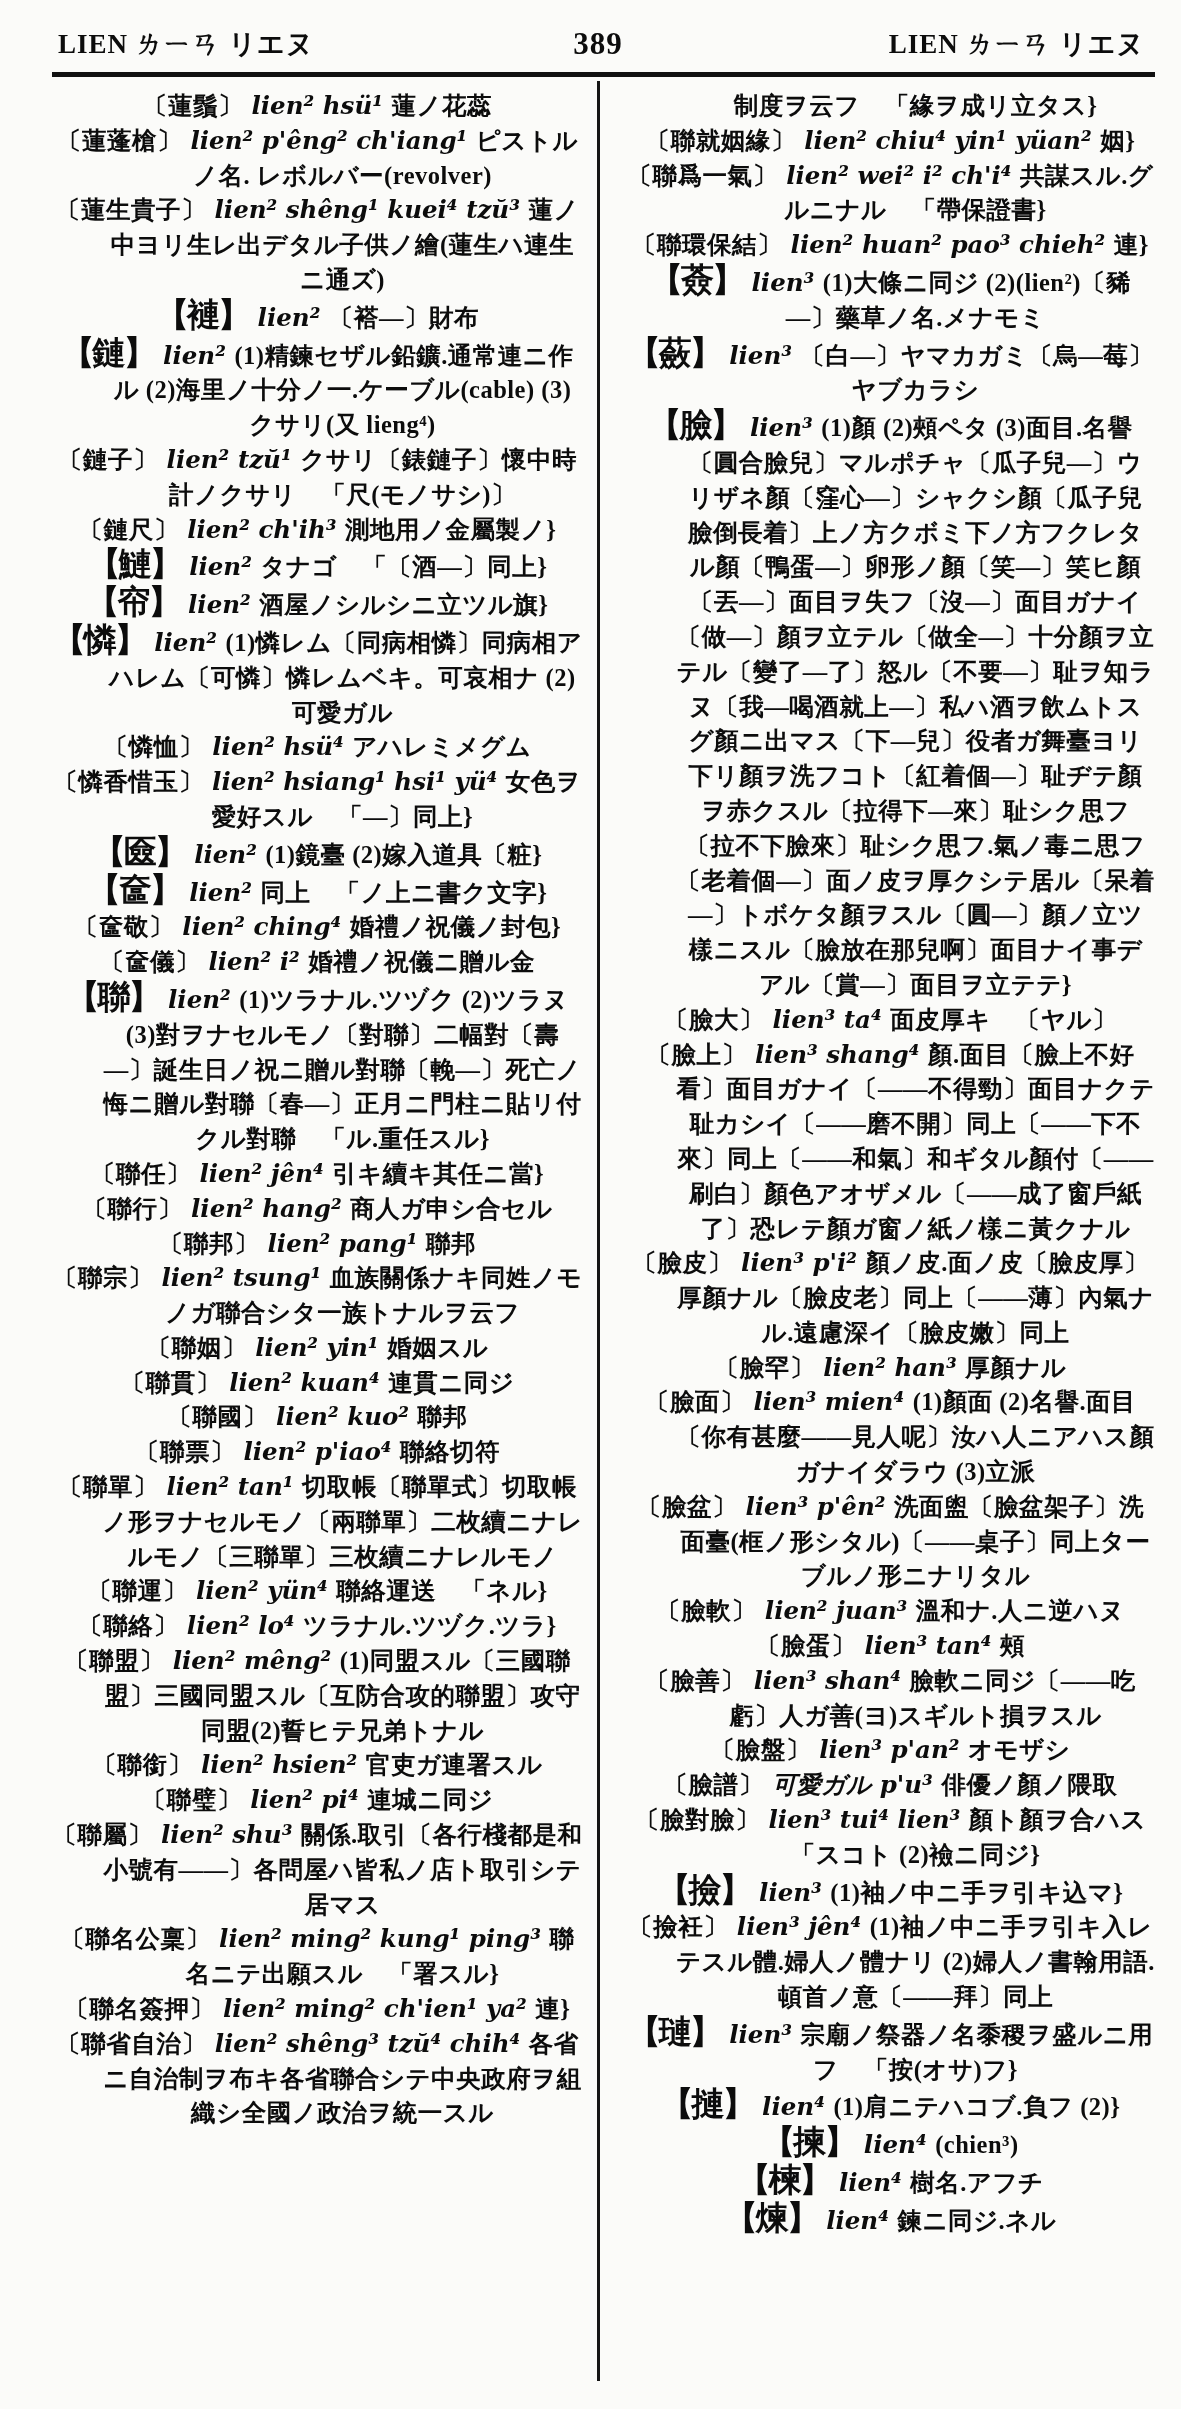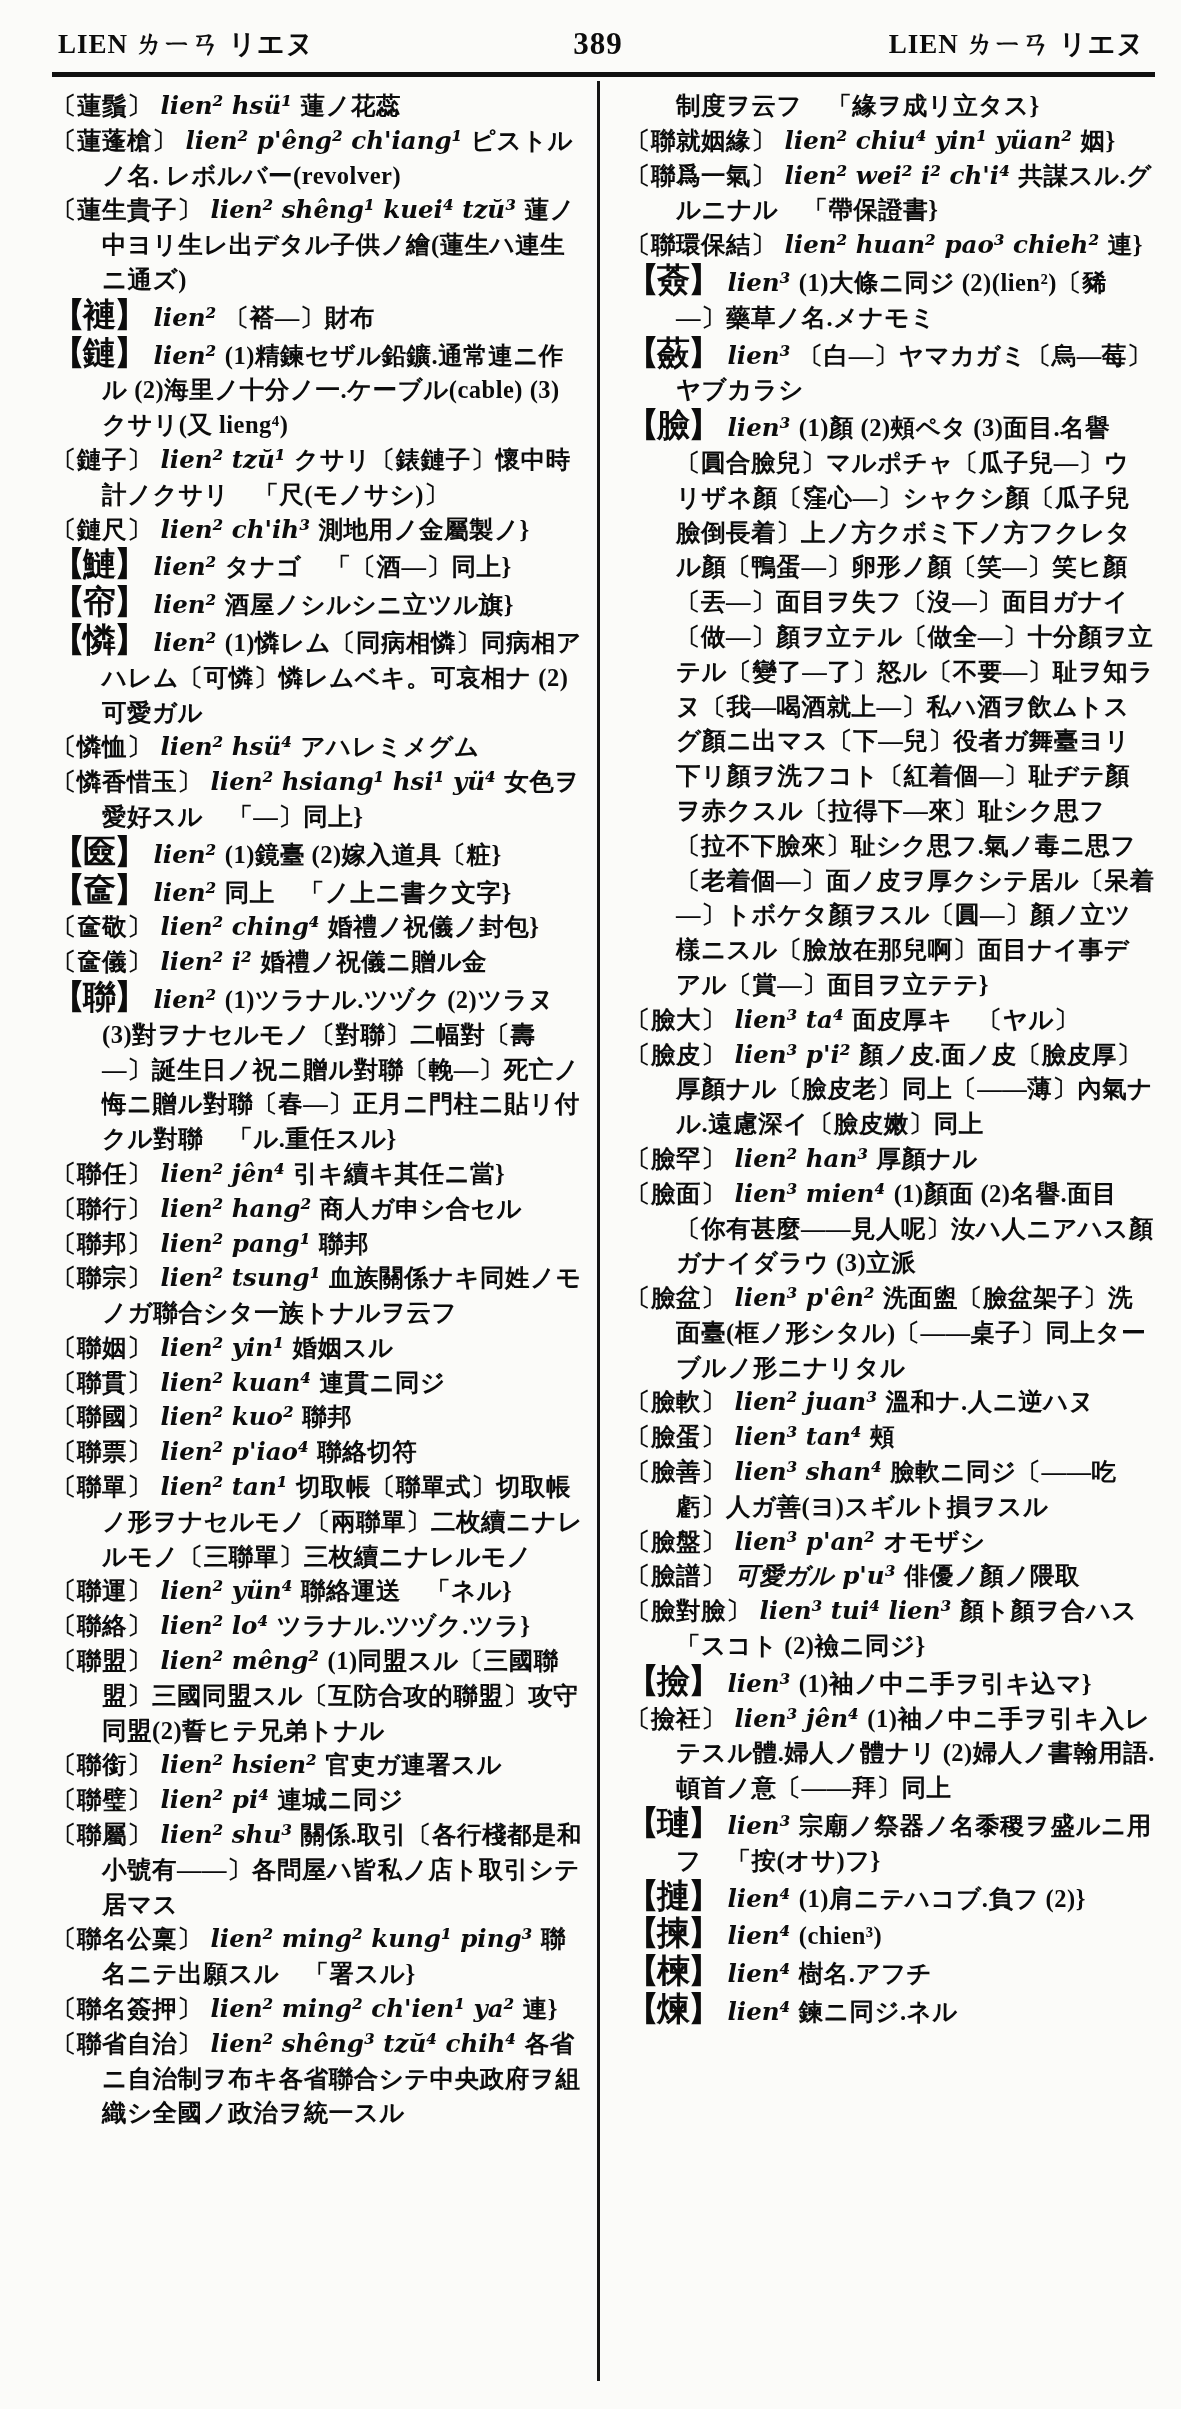--- a/index.html
+++ b/index.html
@@ -18,21 +18,21 @@
     padding:0 10px 0 6px;
     justify-content:center;
   }
   .running-head .hl { width:445px; }
   .running-head .pg { width:190px; text-align:center; font-size:31px; }
   .running-head .hr { flex:1; text-align:right; }
 
   .head-rule { height:5px; background:#111; margin-top:10px; }
 
   .columns { display:flex; margin-top:4px; height:2300px; overflow:hidden; }
-  .col { box-sizing:border-box; padding-top:8px; }
+  .col { box-sizing:border-box; padding-top:8px;text-align:center; }
   .col-left  { width:548px; padding-right:14px; border-right:3px solid #151515; }
   .col-right { flex:1; padding-left:26px; }
 
   .entry {
     font-size:24.5px;
     line-height:34.8px;
     padding-left:50px;
     text-indent:-50px;
     font-weight:600;
     letter-spacing:0.5px;
@@ -101,20 +101,21 @@
       </div>
     <div class="col col-right">
         <div class="entry cont"><span class="body">制度ヲ云フ　「緣ヲ成リ立タス}</span></div>
         <div class="entry compound"><span class="head">〔聯就姻緣〕</span><span class="pinyin"> lien² chiu⁴ yin¹ yüan² </span><span class="body">姻}</span></div>
         <div class="entry compound"><span class="head">〔聯爲一氣〕</span><span class="pinyin"> lien² wei² i² ch'i⁴ </span><span class="body">共謀スル.グルニナル　「帶保證書}</span></div>
         <div class="entry compound"><span class="head">〔聯環保結〕</span><span class="pinyin"> lien² huan² pao³ chieh² </span><span class="body">連}</span></div>
         <div class="entry big"><span class="head">【薟】</span><span class="pinyin"> lien³ </span><span class="body">(1)大條ニ同ジ (2)(lien²)〔豨—〕藥草ノ名.メナモミ</span></div>
         <div class="entry big"><span class="head">【蘞】</span><span class="pinyin"> lien³ </span><span class="body">〔白—〕ヤマカガミ〔烏—莓〕ヤブカラシ</span></div>
         <div class="entry big"><span class="head">【臉】</span><span class="pinyin"> lien³ </span><span class="body">(1)顏 (2)頰ペタ (3)面目.名譽〔圓合臉兒〕マルポチャ〔瓜子兒—〕ウリザネ顏〔窪心—〕シャクシ顏〔瓜子兒臉倒長着〕上ノ方クボミ下ノ方フクレタル顏〔鴨蛋—〕卵形ノ顏〔笑—〕笑ヒ顏〔丟—〕面目ヲ失フ〔沒—〕面目ガナイ〔做—〕顏ヲ立テル〔做全—〕十分顏ヲ立テル〔變了—了〕怒ル〔不要—〕耻ヲ知ラヌ〔我—喝酒就上—〕私ハ酒ヲ飲ムトスグ顏ニ出マス〔下—兒〕役者ガ舞臺ヨリ下リ顏ヲ洗フコト〔紅着個—〕耻ヂテ顏ヲ赤クスル〔拉得下—來〕耻シク思フ〔拉不下臉來〕耻シク思フ.氣ノ毒ニ思フ〔老着個—〕面ノ皮ヲ厚クシテ居ル〔呆着—〕トボケタ顏ヲスル〔圓—〕顏ノ立ツ樣ニスル〔臉放在那兒啊〕面目ナイ事デアル〔賞—〕面目ヲ立テテ}</span></div>
         <div class="entry compound"><span class="head">〔臉大〕</span><span class="pinyin"> lien³ ta⁴ </span><span class="body">面皮厚キ　〔ヤル〕</span></div>
+        <div class="entry compound"><span class="head">〔臉上〕</span><span class="pinyin"> lien³ shang⁴ </span><span class="body">顏.面目〔臉上不好看〕面目ガナイ〔——不得勁〕面目ナクテ耻カシイ〔——磨不開〕同上〔——下不來〕同上〔——和氣〕和ギタル顏付〔——刷白〕顏色アオザメル〔——成了窗戶紙了〕恐レテ顏ガ窗ノ紙ノ樣ニ黃クナル</span></div>
         <div class="entry compound"><span class="head">〔臉皮〕</span><span class="pinyin"> lien³ p'i² </span><span class="body">顏ノ皮.面ノ皮〔臉皮厚〕厚顏ナル〔臉皮老〕同上〔——薄〕內氣ナル.遠慮深イ〔臉皮嫩〕同上</span></div>
         <div class="entry compound"><span class="head">〔臉罕〕</span><span class="pinyin"> lien² han³ </span><span class="body">厚顏ナル</span></div>
         <div class="entry compound"><span class="head">〔臉面〕</span><span class="pinyin"> lien³ mien⁴ </span><span class="body">(1)顏面 (2)名譽.面目〔你有甚麼——見人呢〕汝ハ人ニアハス顏ガナイダラウ (3)立派</span></div>
         <div class="entry compound"><span class="head">〔臉盆〕</span><span class="pinyin"> lien³ p'ên² </span><span class="body">洗面盥〔臉盆架子〕洗面臺(框ノ形シタル)〔——桌子〕同上ターブルノ形ニナリタル</span></div>
         <div class="entry compound"><span class="head">〔臉軟〕</span><span class="pinyin"> lien² juan³ </span><span class="body">溫和ナ.人ニ逆ハヌ</span></div>
         <div class="entry compound"><span class="head">〔臉蛋〕</span><span class="pinyin"> lien³ tan⁴ </span><span class="body">頰</span></div>
         <div class="entry compound"><span class="head">〔臉善〕</span><span class="pinyin"> lien³ shan⁴ </span><span class="body">臉軟ニ同ジ〔——吃虧〕人ガ善(ヨ)スギルト損ヲスル</span></div>
         <div class="entry compound"><span class="head">〔臉盤〕</span><span class="pinyin"> lien³ p'an² </span><span class="body">オモザシ</span></div>
         <div class="entry compound"><span class="head">〔臉譜〕</span><span class="pinyin"> 可愛ガル p'u³ </span><span class="body">俳優ノ顏ノ隈取</span></div>
         <div class="entry compound"><span class="head">〔臉對臉〕</span><span class="pinyin"> lien³ tui⁴ lien³ </span><span class="body">顏ト顏ヲ合ハス　「スコト (2)襝ニ同ジ}</span></div>

